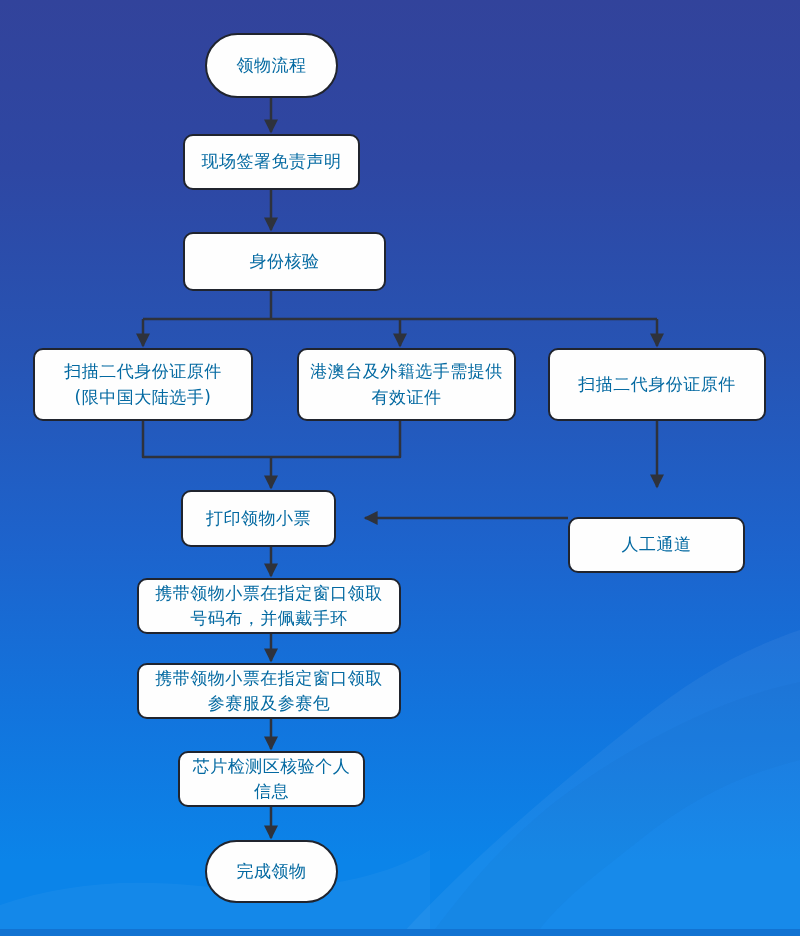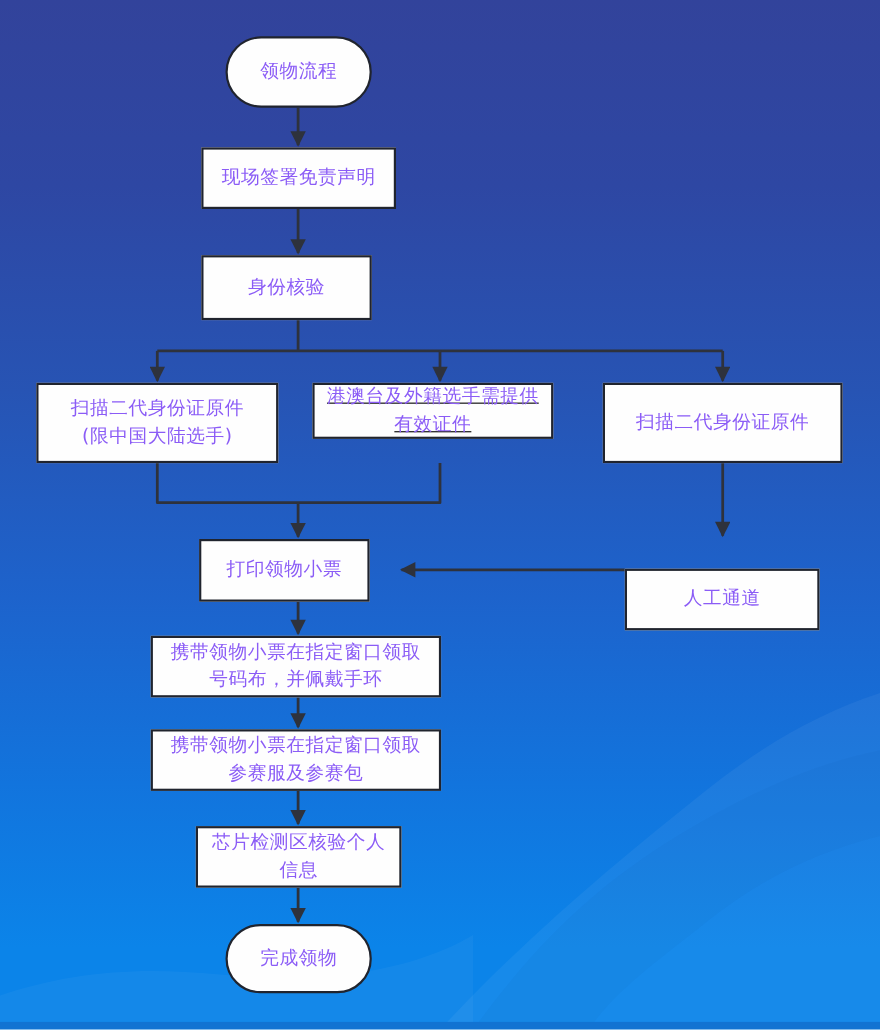--- a/index.html
+++ b/index.html
@@ -38,33 +38,33 @@
   .connector-layer {
     position: absolute;
     inset: 0;
   }
 
   .node {
     position: absolute;
     box-sizing: border-box;
     background: #fefefe;
     border: 2.5px solid #20242e;
-    border-radius: 0;
+    border-radius: 10px;
     display: flex;
     align-items: center;
     justify-content: center;
     text-align: center;
     padding: 2px 6px;
   }
   .node.stadium {
     border-radius: 33px;
   }
   .node-label {
     white-space: pre-line;
-    color: #8b5cf6;
+    color: #0369a1;
     font-size: 17px;
     line-height: 1.5;
     letter-spacing: 0.5px;
   }
 </style>
 </head>
 <body>
 
 <div class="stage">
 
@@ -104,30 +104,30 @@
   </svg>
 
   <div class="node stadium" style="left:205px; top:33px; width:133px; height:65px;">
     <span class="node-label">领物流程</span>
   </div>
 
   <div class="node" style="left:183px; top:134px; width:177px; height:56px;">
     <span class="node-label">现场签署免责声明</span>
   </div>
 
-  <div class="node" style="left:183px; top:232px; width:155px; height:59px;">
+  <div class="node" style="left:183px; top:232px; width:203px; height:59px;">
     <span class="node-label">身份核验</span>
   </div>
 
   <div class="node" style="left:33px; top:348px; width:220px; height:73px;">
     <span class="node-label">扫描二代身份证原件
 (限中国大陆选手)</span>
   </div>
 
-  <div class="node" style="left:284px; top:348px; width:219px; height:51px;text-decoration:underline;">
+  <div class="node" style="left:297px; top:348px; width:219px; height:73px;">
     <span class="node-label">港澳台及外籍选手需提供
 有效证件</span>
   </div>
 
   <div class="node" style="left:548px; top:348px; width:218px; height:73px;">
     <span class="node-label">扫描二代身份证原件</span>
   </div>
 
   <div class="node" style="left:181px; top:490px; width:155px; height:57px;">
     <span class="node-label">打印领物小票</span>

